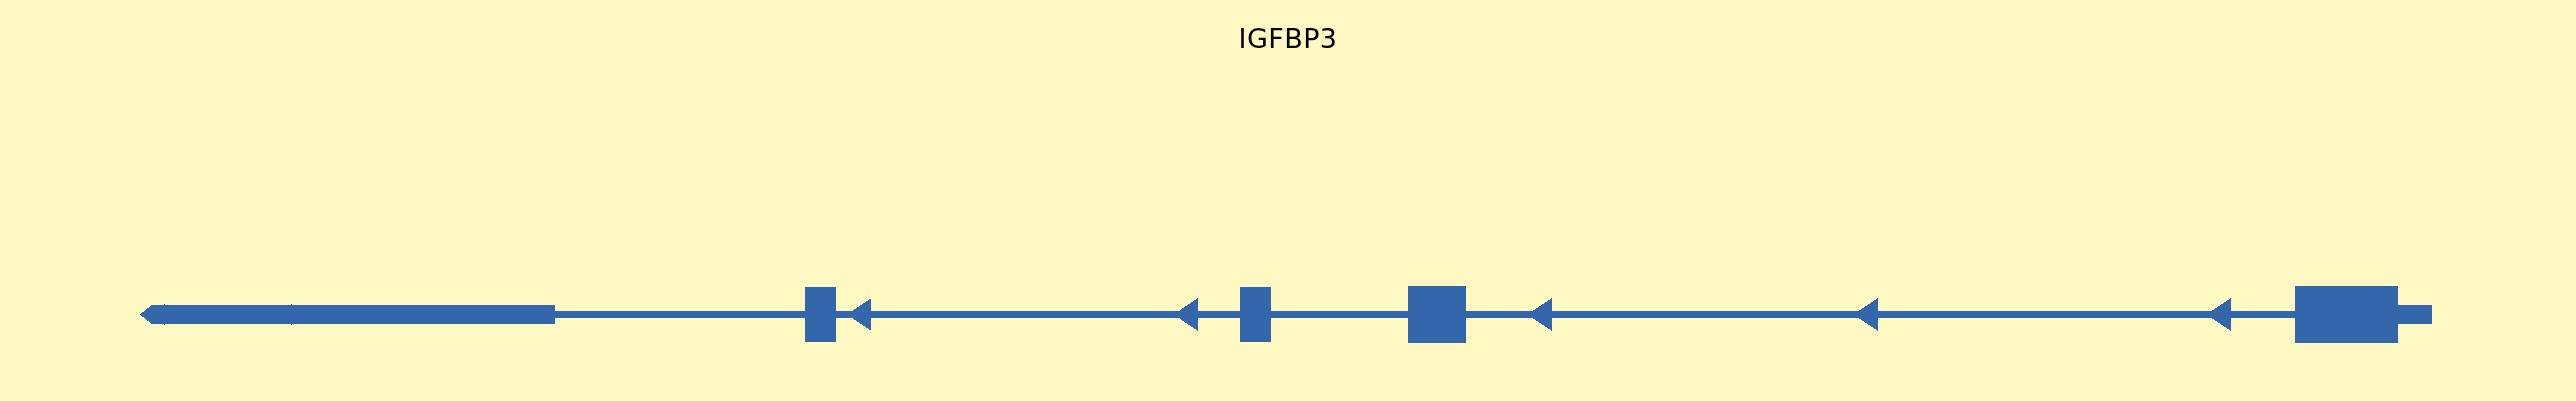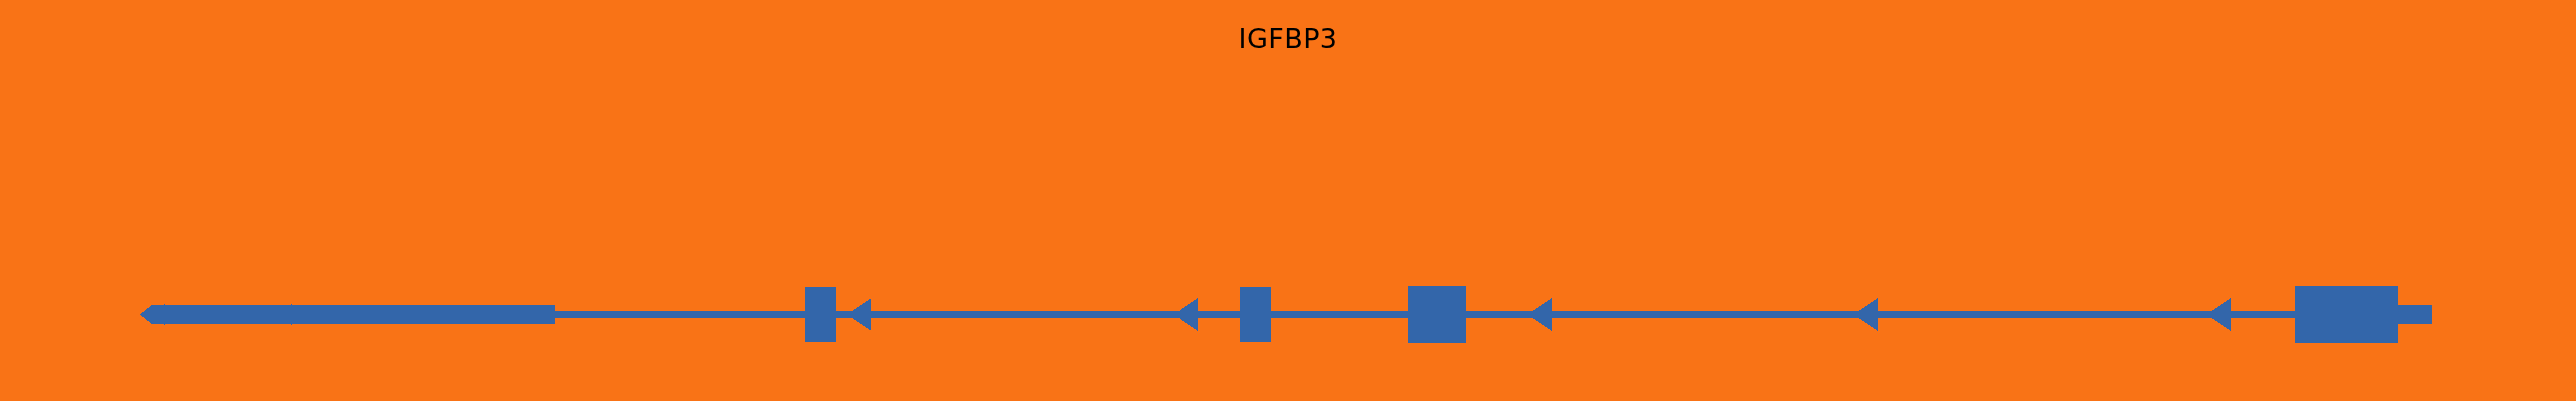--- a/index.html
+++ b/index.html
@@ -11,21 +11,21 @@
   body {
     width: 2576px;
     height: 401px;
     font-family: "DejaVu Sans", "Liberation Sans", sans-serif;
     overflow: hidden;
   }
   #gene-figure {
     position: relative;
     width: 2576px;
     height: 401px;
-    background: #f97316;
+    background: #fef9c3;
   }
   #gene-title {
     position: absolute;
     left: 0;
     top: 21.5px;
     width: 2576px;
     text-align: center;
     font-size: 27px;
     line-height: 34px;
     font-weight: 400;

